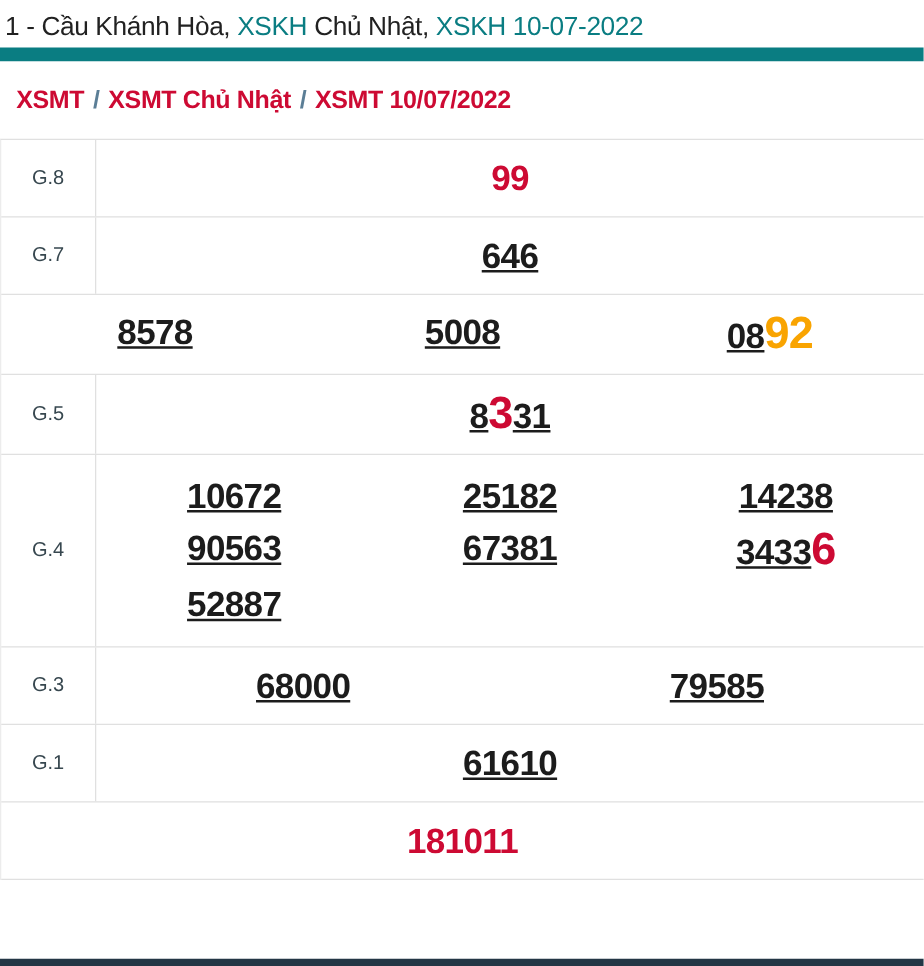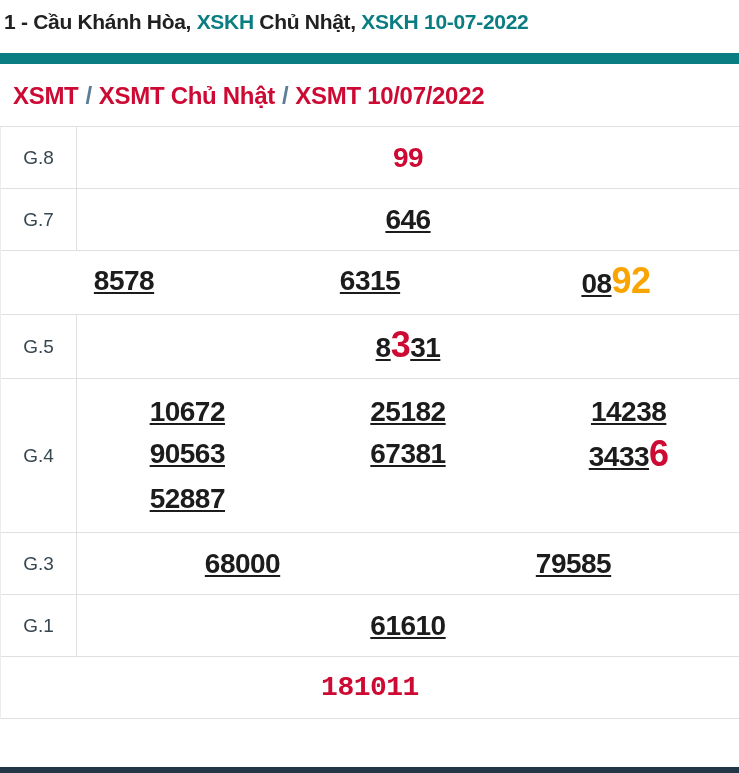--- a/index.html
+++ b/index.html
@@ -6,38 +6,38 @@
     --teal:#0a7d82; --red:#cd0a33; --orange:#f9a401; --dark:#212121;
     --label:#37474f; --border:#e0e0e0; --sep:#5b7e96; --bottom:#233645;
   }
   *{box-sizing:border-box;}
   html,body{margin:0;padding:0;}
   body{
     width:739px;height:773px;background:#fff;position:relative;overflow:hidden;
     font-family:"Liberation Sans",sans-serif;
   }
   .title{
-    padding:9px 8px 19px 4px;font-size:21px;line-height:25px;font-weight:bold;
+    padding:9px 8px 4px 4px;font-size:21px;line-height:25px;font-weight:normal;
     color:var(--dark);letter-spacing:-0.3px;white-space:nowrap;
   }
   .title .teal{color:var(--teal);}
   .title .dark{color:var(--dark);}
   .teal-bar{height:11px;background:var(--teal);}
   .breadcrumb{
-    padding:20px 0 19px 13px;font-size:24px;line-height:23px;font-weight:bold;
+    padding:20px 0 19px 13px;font-size:20px;line-height:23px;font-weight:bold;
     color:var(--red);letter-spacing:-0.3px;white-space:nowrap;
   }
   .breadcrumb a{color:var(--red);text-decoration:none;cursor:pointer;}
   .breadcrumb .sep{color:var(--sep);padding:0 7px;}
   .results{border-top:1px solid var(--border);border-left:1px solid #ececec;}
   .row{display:flex;min-height:62px;border-bottom:1px solid var(--border);}
   .label-cell{
     flex:0 0 76px;width:76px;border-right:1px solid var(--border);
     display:flex;align-items:center;justify-content:center;
-    font-size:19px;color:var(--label);
+    font-size:16px;color:var(--label);
   }
   .values{
     flex:1;display:grid;align-content:center;padding:9px 0;
   }
   .row.tall .values{padding:12px 0;}
   .num{
     text-align:center;font-size:28px;font-weight:bold;color:#1c1c1c;
     line-height:42px;letter-spacing:-0.5px;white-space:nowrap;
   }
   .num .big{font-size:36px;}
@@ -63,21 +63,21 @@
     </div>
     <div class="row">
       <div class="label-cell">G.7</div>
       <div class="values" style="grid-template-columns: repeat(1, 1fr);">
         <div class="num"><span class="dark">646</span></div>
       </div>
     </div>
     <div class="row">
       <div class="values" style="grid-template-columns: repeat(3, 1fr);">
         <div class="num"><span class="dark">8578</span></div>
-        <div class="num"><span class="dark">6315</span></div>
+        <div class="num"><span class="dark">5008</span></div>
         <div class="num"><span class="dark">08</span><span class="orange big">92</span></div>
       </div>
     </div>
     <div class="row">
       <div class="label-cell">G.5</div>
       <div class="values" style="grid-template-columns: repeat(1, 1fr);">
         <div class="num"><span class="dark">8</span><span class="red big">3</span><span class="dark">31</span></div>
       </div>
     </div>
     <div class="row tall">
@@ -99,18 +99,18 @@
         <div class="num"><span class="dark">79585</span></div>
       </div>
     </div>
     <div class="row">
       <div class="label-cell">G.1</div>
       <div class="values" style="grid-template-columns: repeat(1, 1fr);">
         <div class="num"><span class="dark">61610</span></div>
       </div>
     </div>
     <div class="row">
-      <div class="values" style="grid-template-columns: repeat(1, 1fr); font-family: Liberation Mono, monospace;">
+      <div class="values" style="grid-template-columns: repeat(1, 1fr);">
         <div class="num"><span class="red">181011</span></div>
       </div>
     </div>
   </div>
 <div class="bottom-bar"></div>
 
 </body></html>

